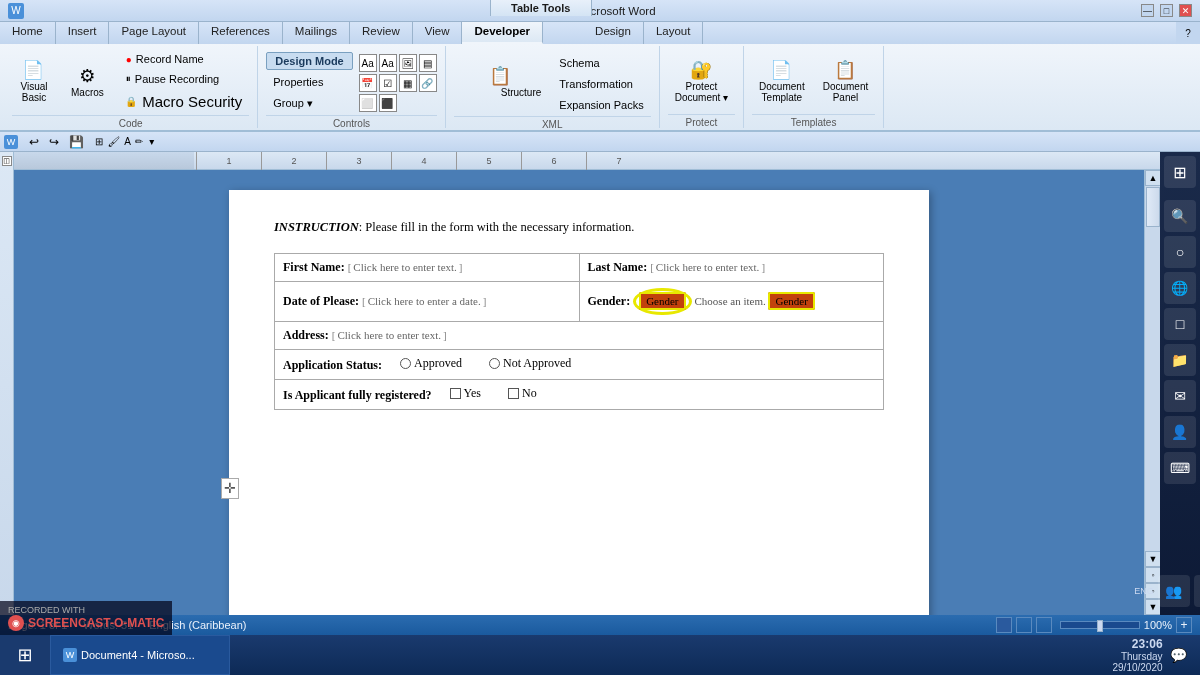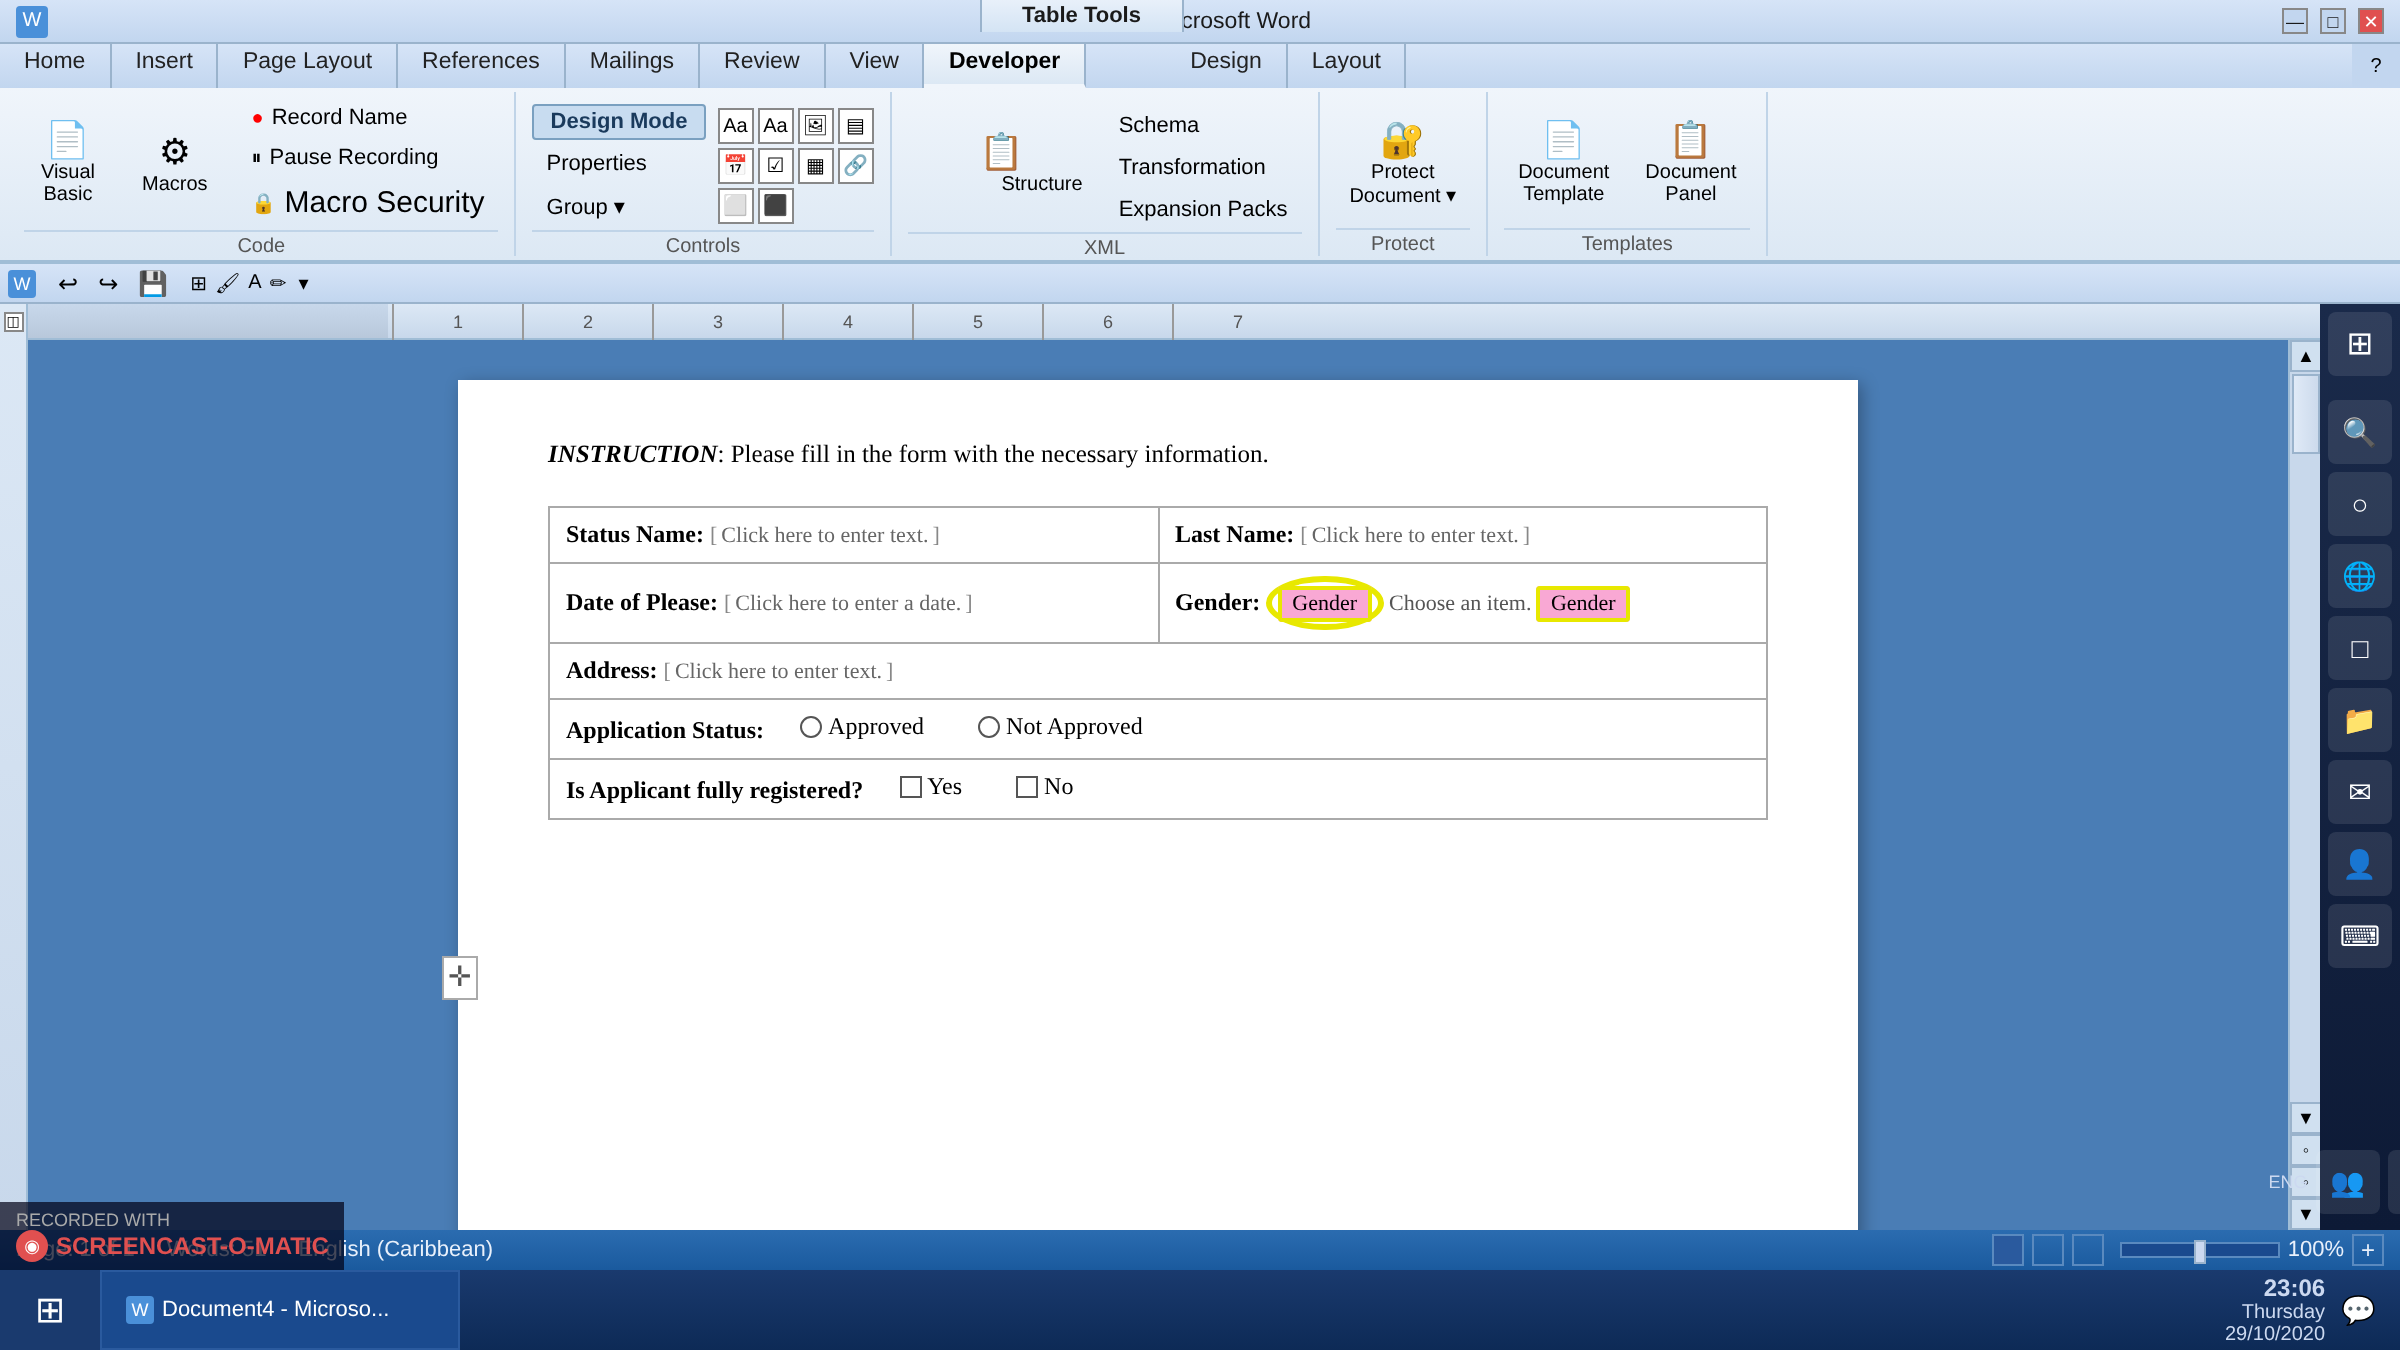--- a/index.html
+++ b/index.html
@@ -132,21 +132,21 @@
       color: #666;
     }
     .input-bracket { font-size: 11px; color: #888; }
     .form-title { text-align: center; font-size: 22px; font-weight: bold; letter-spacing: 2px; margin-bottom: 16px; }
     .form-instruction { font-size: 12.5px; margin-bottom: 18px; }
     .form-instruction strong { font-weight: bold; font-style: italic; }
     .radio-option { display: inline-flex; align-items: center; gap: 3px; font-size: 12px; margin-right: 12px; }
     .radio-circle { width: 11px; height: 11px; border-radius: 50%; border: 1.5px solid #555; display: inline-block; }
     .checkbox-sq { width: 11px; height: 11px; border: 1.5px solid #555; display: inline-block; }
     .gender-tag {
-      background: #f9a8d4;
+      background: #c2410c;
       border: 2px solid #e8e800;
       border-radius: 2px;
       padding: 1px 5px;
       font-size: 11px;
     }
     .gender-circle-highlight {
       border: 3px solid #e8e800;
       border-radius: 50%;
       padding: 3px;
       display: inline-block;
@@ -347,21 +347,21 @@
 
             <div class="form-instruction">
               <strong>INSTRUCTION</strong><span>: Please fill in the form with the necessary information.</span>
             </div>
 
             <table class="form-table">
 
               <tbody>
                   <tr>
                 <td style="width:50%;">
-                  <span class="form-label">Status Name:</span>
+                  <span class="form-label">First Name:</span>
                   <span class="text-input-placeholder">
                     <span class="input-bracket">[</span>Click here to enter text.<span class="input-bracket">]</span>
                   </span>
                 </td>
                 <td style="width:50%;">
                   <span class="form-label">Last Name:</span>
                   <span class="text-input-placeholder">
                     <span class="input-bracket">[</span>Click here to enter text.<span class="input-bracket">]</span>
                   </span>
                 </td>

